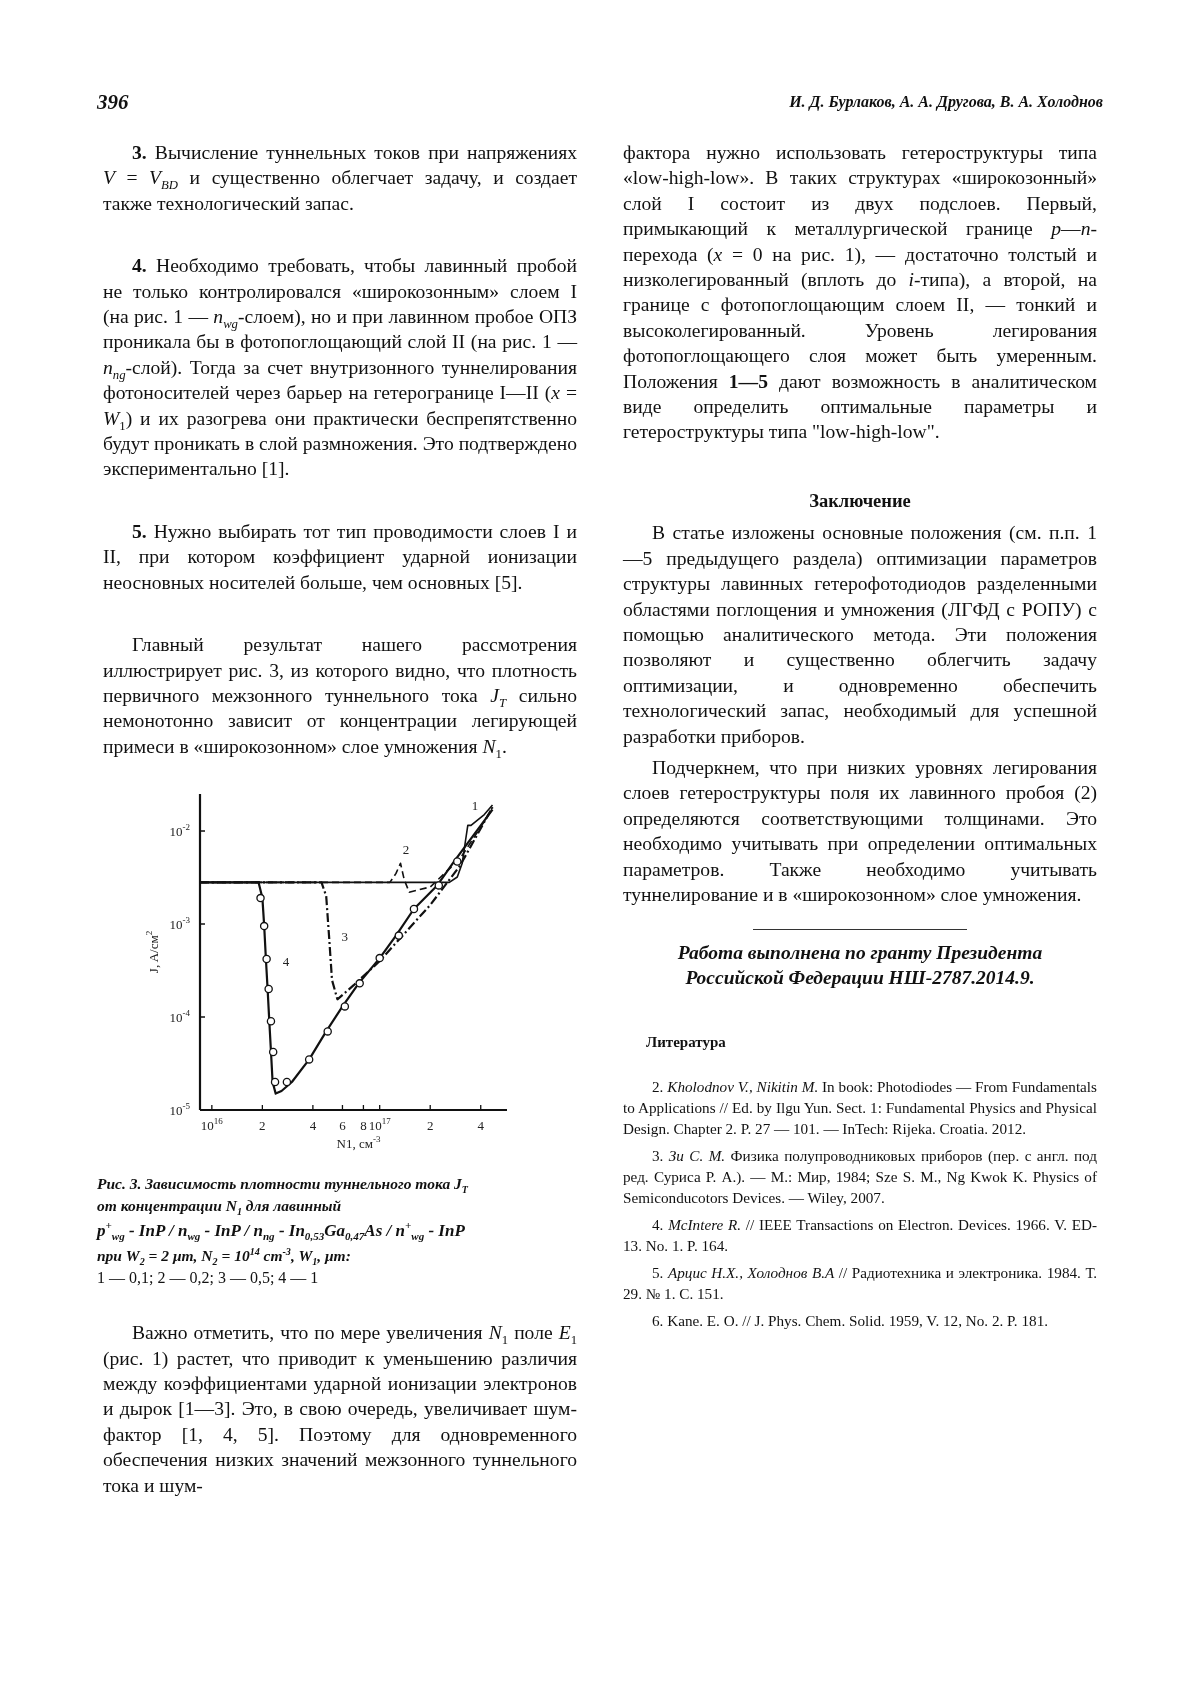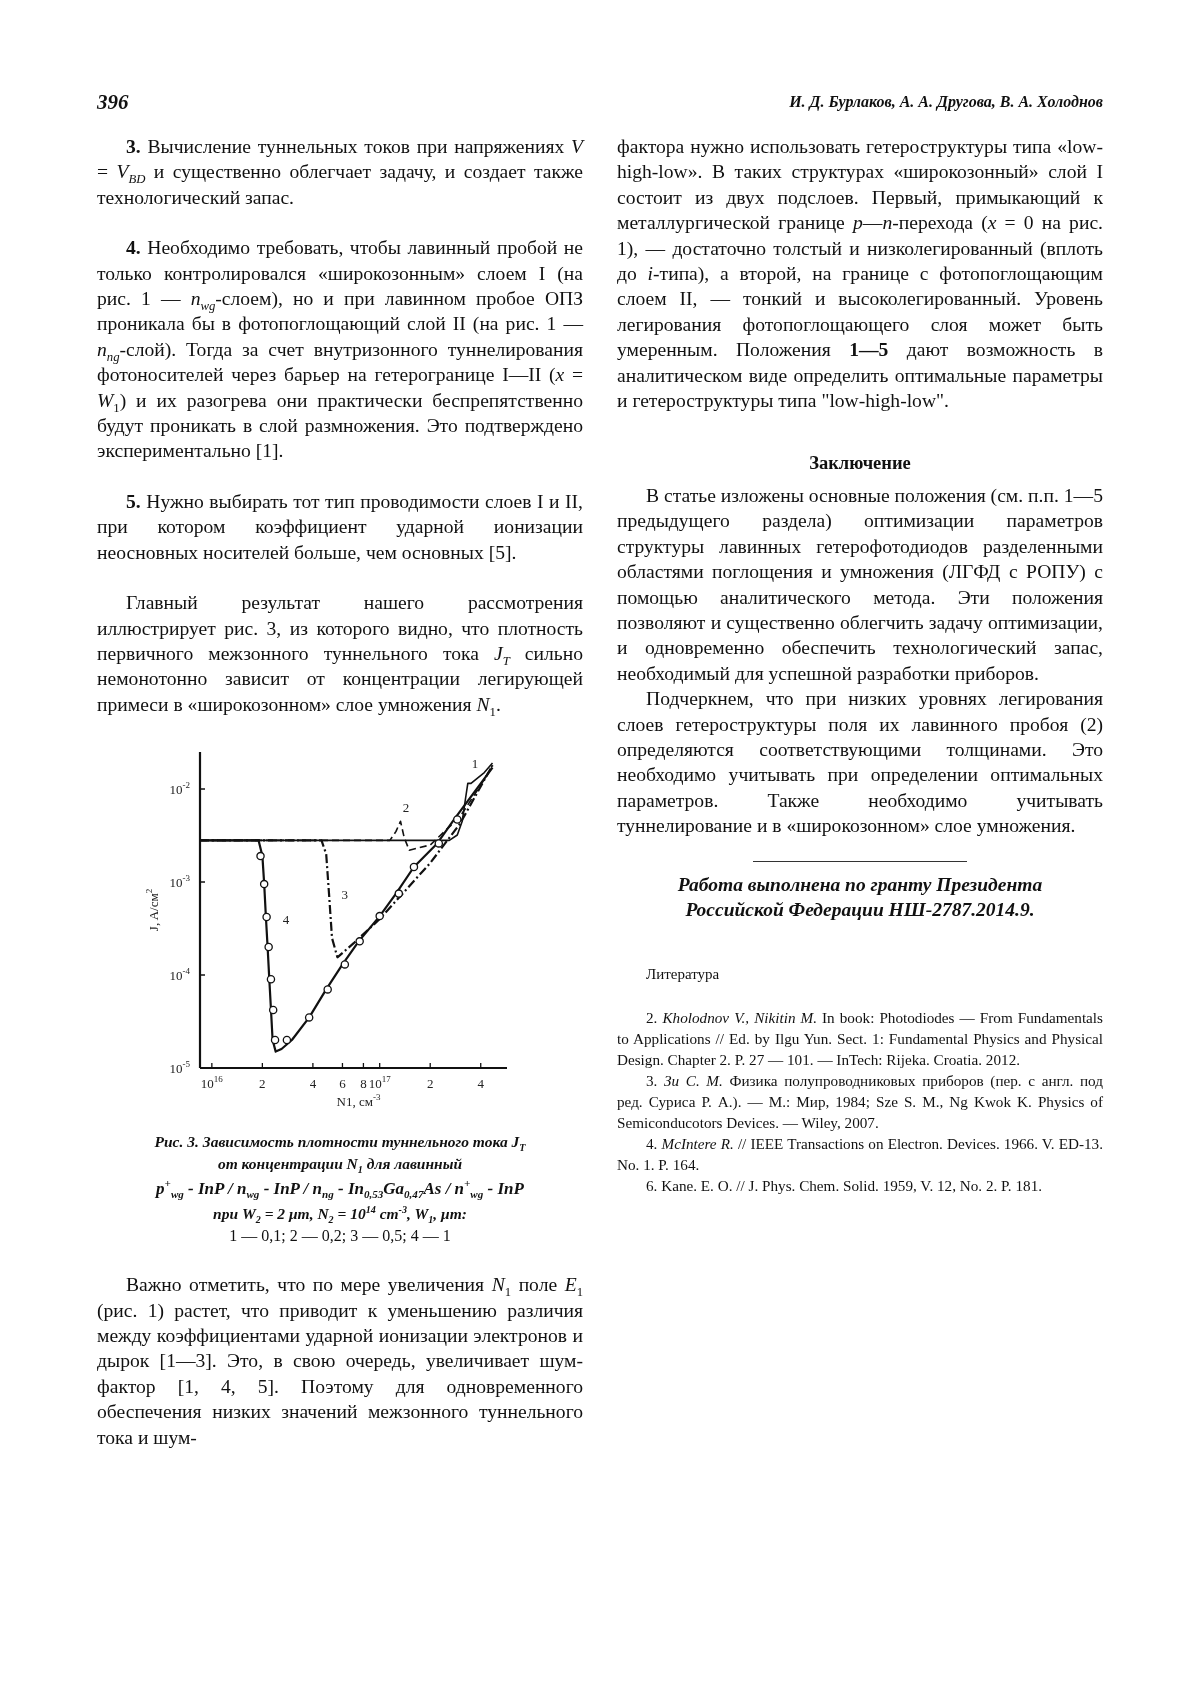--- a/index.html
+++ b/index.html
@@ -4,34 +4,34 @@
 <style>
   html, body { margin: 0; padding: 0; background: #ffffff; }
   body { width: 1200px; height: 1698px; position: relative; overflow: hidden; color: #111; }
   .page { position: absolute; left: 0; top: 0; width: 1200px; height: 1385px; font-family: "Liberation Serif", "DejaVu Serif", serif; }
   .header { position: absolute; top: 90px; left: 97px; right: 97px; height: 30px; }
   .header .pnum { position: absolute; left: 0; top: 0; font-weight: bold; font-style: italic; font-size: 21px; }
   .header .authors { position: absolute; right: 0; top: 3px; font-weight: bold; font-style: italic; font-size: 16px; }
   .col { position: absolute; top: 134px; width: 486px; font-size: 19.6px; line-height: 25.4px; text-align: justify; }
   .col.left { left: 97px; }
   .col.right { left: 617px; }
-  p { margin: 0; text-indent: 29px; }
+  p { margin: 6px; text-indent: 29px; }
   .gap { height: 25px; }
   .b { font-weight: bold; }
   .i { font-style: italic; }
   sub, sup { font-size: 0.65em; line-height: 0; }
   .figure { position: relative; width: 486px; height: 390px; margin-top: 20px; }
   .figure svg { position: absolute; left: 0; top: 0; }
-  .caption { text-align: center; font-size: 15.5px; line-height: 22px; font-weight: bold; font-style: italic; margin-top: 4px; }
+  .caption { font-size: 15.5px; line-height: 22px; font-weight: bold; font-style: italic; margin-top: 4px; }
   .caption .formula { font-size: 17px; line-height: 28px; }
   .caption .legend { font-weight: normal; font-style: normal; font-size: 16px; }
   .section-title { text-align: center; font-weight: bold; font-size: 18.5px; margin: 8px 0 6px 0; text-indent: 0; }
   .divider { width: 214px; height: 1px; background: #333; margin: 22px auto 10px auto; }
   .grant { text-align: center; font-style: italic; font-size: 19.5px; line-height: 25px; text-indent: 0; font-weight: bold; }
-  .lit-title { font-weight: normal; font-size: 15px; margin: 40px 0 20px 29px; text-indent: 0; }
+  .lit-title { font-weight: bold; font-size: 15px; margin: 40px 0 20px 29px; text-indent: 0; }
   .ref { font-size: 15.2px; line-height: 21px; text-indent: 29px; }
   .tick-label { font-family: "Liberation Serif", "DejaVu Serif", serif; font-size: 13px; fill: #222; }
 </style>
 </head>
 <body>
 
 <div class="page">
 
   <div class="header">
     <span class="pnum">396</span>
@@ -144,17 +144,18 @@
     <div class="divider"></div>
     <div class="grant">Работа выполнена по гранту Президента</div>
     <div class="grant">Российской Федерации НШ-2787.2014.9.</div>
 
     <div class="lit-title">Литература</div>
 
     <div>
       <p class="ref"><span>2.</span><span class="i"> Kholodnov V., Nikitin M.</span><span> In book: Photodiodes — From Fundamentals to Applications // Ed. by Ilgu Yun. Sect. 1: Fundamental Physics and Physical Design. Chapter 2. P. 27 — 101. — InTech: Rijeka. Croatia. 2012.</span></p>
       <p class="ref"><span>3.</span><span class="i"> Зи С. М.</span><span> Физика полупроводниковых приборов (пер. с англ. под ред. Суриса Р. А.). — М.: Мир, 1984; Sze S. M., Ng Kwok K. Physics of Semiconducotors Devices. — Wiley, 2007.</span></p>
       <p class="ref"><span>4.</span><span class="i"> McIntere R.</span><span> // IEEE Transactions on Electron. Devices. 1966. V. ED-13. No. 1. P. 164.</span></p>
+      <p class="ref"><span>5.</span><span class="i"> Арцис Н.Х., Холоднов В.А</span><span> // Радиотехника и электроника. 1984. Т. 29. № 1. С. 151.</span></p>
       <p class="ref"><span>6.</span><span> Kane. E. O. // J. Phys. Chem. Solid. 1959, V. 12, No. 2. P. 181.</span></p>
     </div>
   </div>
 
 </div>
 
 </body></html>

